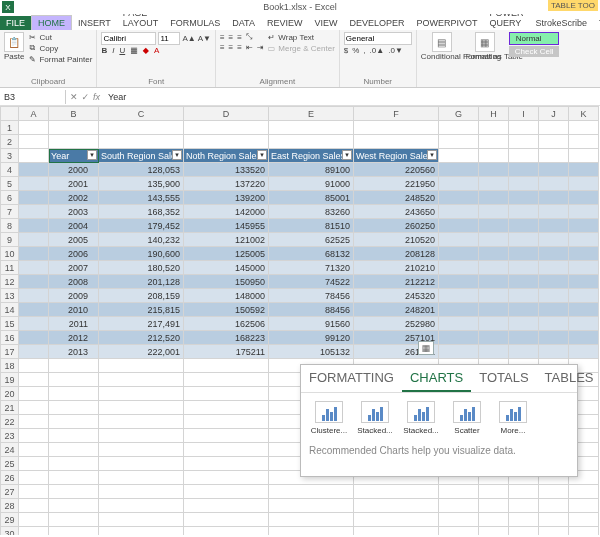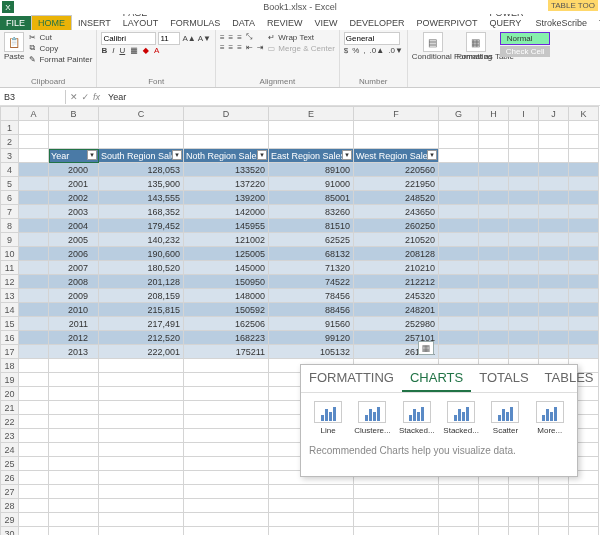--- a/index.html
+++ b/index.html
@@ -5,21 +5,21 @@
 * { box-sizing: border-box; margin: 0; padding: 0; font-family: "Segoe UI", Tahoma, sans-serif; }
 body { background: #fff; width: 600px; font-size: 10px; color: #333; overflow: hidden; }
 
 
 .titlebar { background: #fff; height: 14px; display: flex; align-items: center; justify-content: center; font-size: 9px; color: #555; position: relative; }
 .titlebar .xl-icon { position:absolute; left:2px; top:1px; width:12px; height:12px; background:#217346; color:#fff; font-size:8px; display:flex; align-items:center; justify-content:center; }
 .titlebar .tt { position:absolute; right:2px; top:0; font-size:8px; background:#ffd86b; padding:1px 3px; color:#555;}
 .ribbon-tabs { display: flex; align-items: flex-end; height: 16px; background: #fff; font-size: 9px; }
 .ribbon-tabs .tab { padding: 2px 6px; color: #444; cursor: pointer; margin-top: 36px; }
 .ribbon-tabs .tab.file { background: #217346; color: #fff; }
-.ribbon-tabs .tab.active { color: #217346; border: 1px solid #c9c9c9; border-bottom: none; background: #eab308; }
+.ribbon-tabs .tab.active { color: #217346; border: 1px solid #c9c9c9; border-bottom: none; background: #c4b5fd; }
 
 .ribbon { background: #f5f5f5; border-bottom: 1px solid #ccc; display: flex; height: 58px; }
 .ribbon-group { border-right: 1px solid #ddd; padding: 2px 4px 0 4px; display: flex; flex-direction: column; justify-content: space-between; }
 .ribbon-group .label { text-align: center; font-size: 8px; color: #777; padding-bottom: 1px; }
 .rg-body { display:flex; gap:3px; }
 .btncol { display:flex; flex-direction:column; gap:1px; }
 .ri { font-size:8px; color:#444; display:flex; align-items:center; gap:2px; white-space:nowrap; }
 .ico { width:10px; height:10px; display:inline-flex; align-items:center; justify-content:center; }
 .big-ico { width:20px; height:20px; background:#fff; border:1px solid #ccc; display:flex; align-items:center; justify-content:center; font-size:10px; color:#666;}
 .paste-col { display:flex; flex-direction:column; align-items:center; }
@@ -158,21 +158,21 @@
         <div class="ri" style="color:#aaa">
             <span class="ico">▭</span>
             <span>Merge &amp; Center</span>
           </div>
       </div>
     </div>
     <div class="label">Alignment</div>
   </div>
   <div class="ribbon-group">
     <div class="rg-body btncol">
-      <input style="width: 56px; font-size: 8px; border: 1px solid rgb(204, 204, 204); padding: 1px;" value="General">
+      <input style="width: 68px; font-size: 8px; border: 1px solid rgb(204, 204, 204); padding: 1px;" value="General">
       <div class="ri" style="gap:4px">
         <span>$</span>
         <span>%</span>
         <span>,</span>
         <span>.0▲</span>
         <span>.0▼</span>
       </div>
     </div>
     <div class="label">Number</div>
   </div>
@@ -671,29 +671,20 @@
         <div>SPARKLINES</div>
       </div>
   <div class="qa-body" id="qabody">
         <div class="qa-item">
           <div class="chart-ico">
             <span style="height: 6px;"></span>
             <span style="height: 12px;"></span>
             <span style="height: 9px;"></span>
             <span style="height: 14px;"></span>
           </div>
-          <div style="font-size: 8px;">Line</div>
-        </div>
-        <div class="qa-item">
-          <div class="chart-ico">
-            <span style="height: 6px;"></span>
-            <span style="height: 12px;"></span>
-            <span style="height: 9px;"></span>
-            <span style="height: 14px;"></span>
-          </div>
           <div style="font-size: 8px;">Clustere...</div>
         </div>
         <div class="qa-item">
           <div class="chart-ico">
             <span style="height: 6px;"></span>
             <span style="height: 12px;"></span>
             <span style="height: 9px;"></span>
             <span style="height: 14px;"></span>
           </div>
           <div style="font-size: 8px;">Stacked...</div>

